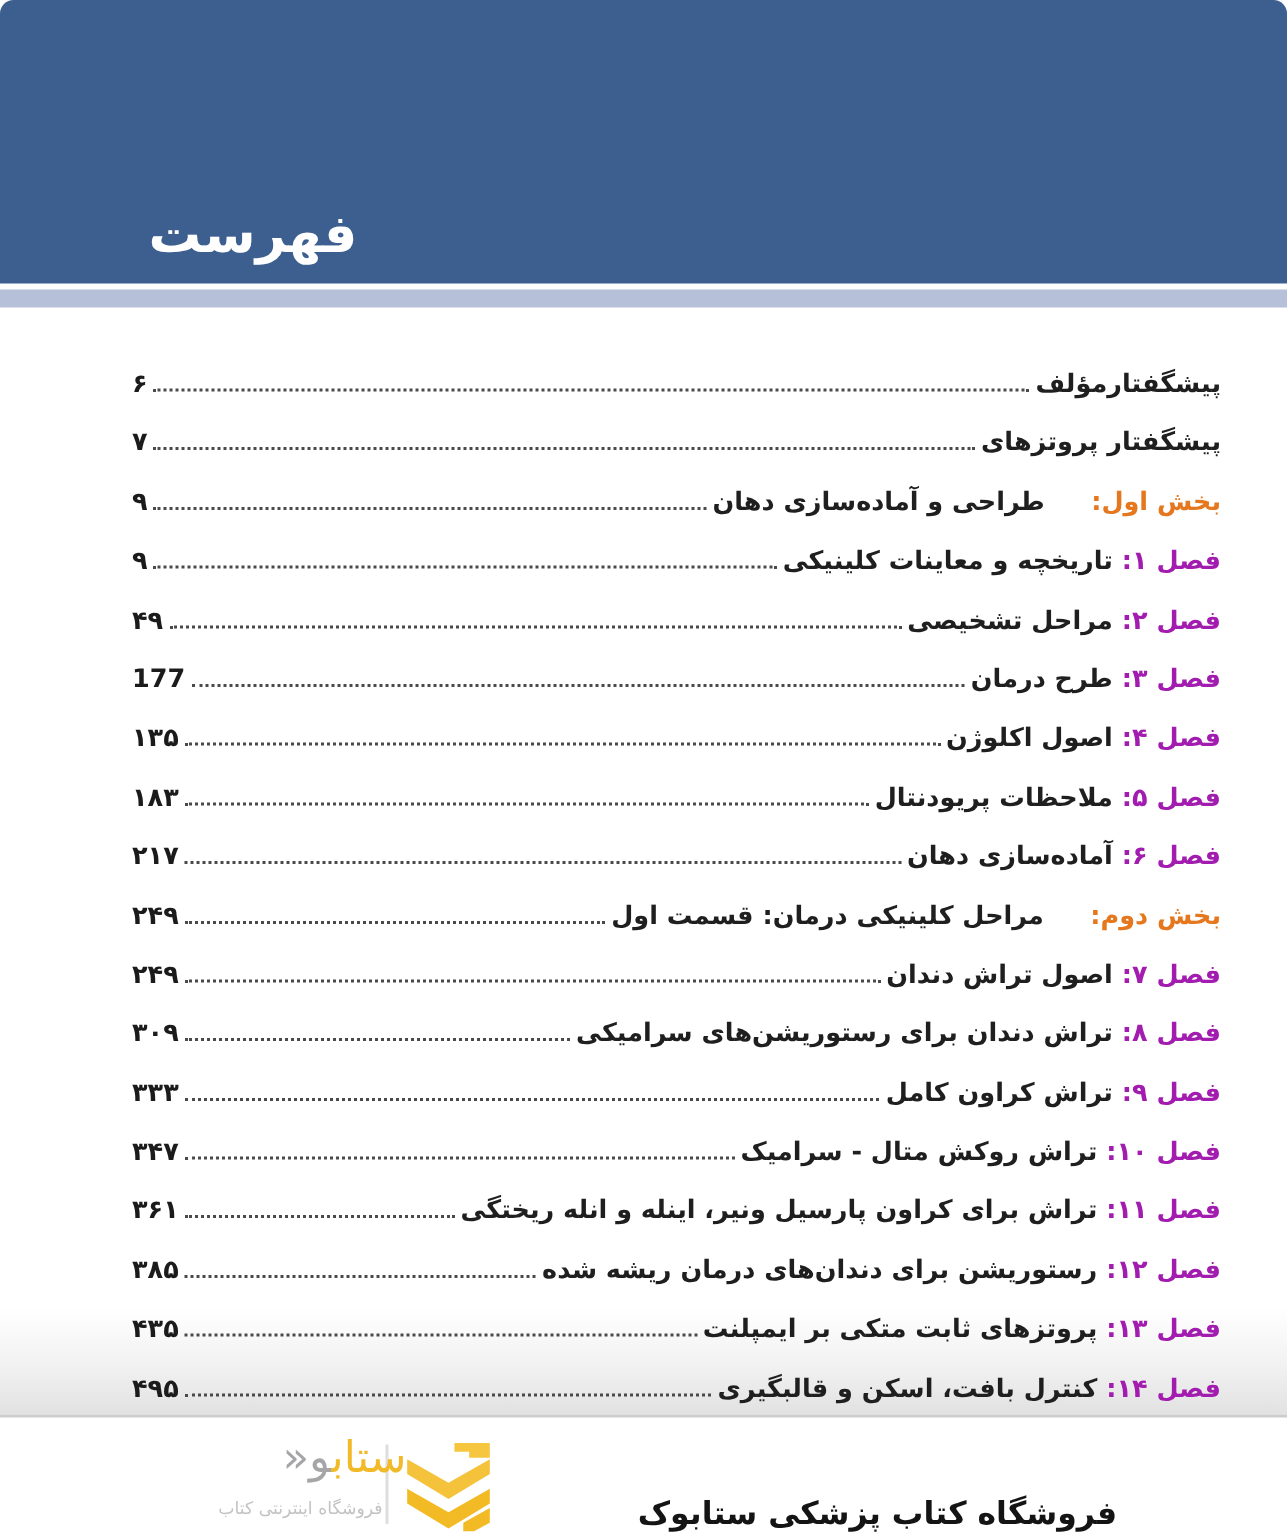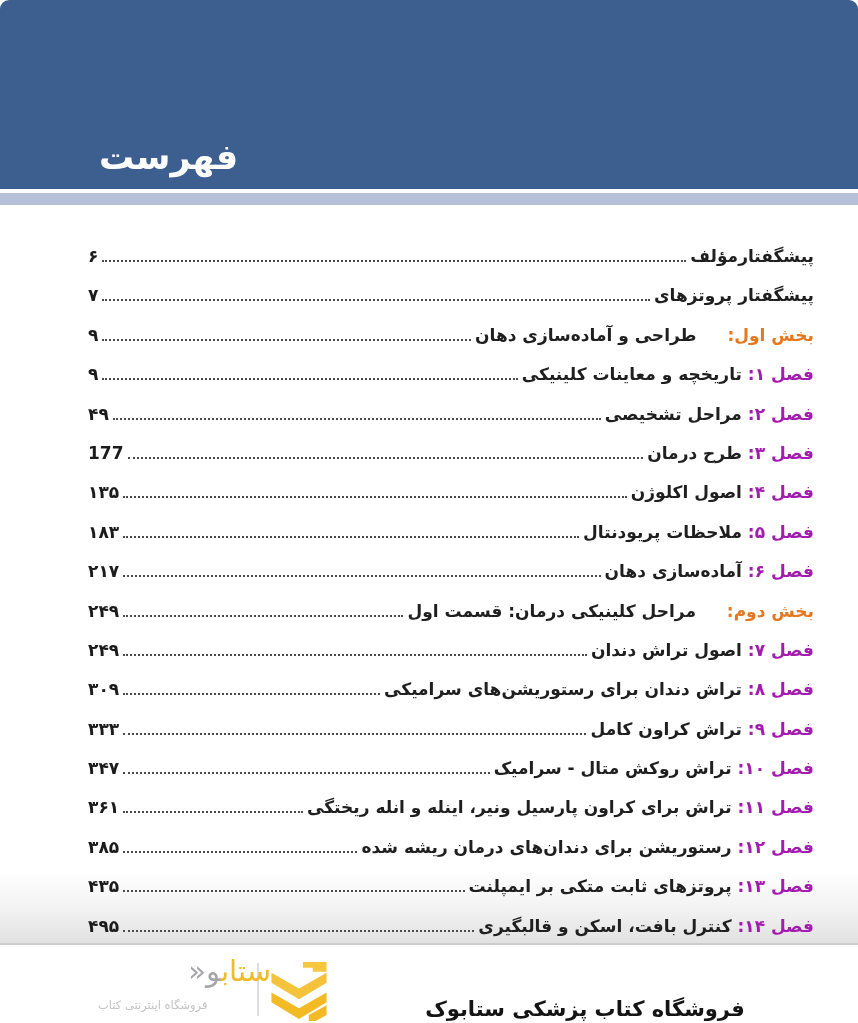--- a/index.html
+++ b/index.html
@@ -74,21 +74,21 @@
   }
   .logo-wordmark {
     position:absolute; left:98px; top:954px; width:157px;
     direction:rtl; text-align:right;
     font-size:29px; font-weight:normal; z-index:3; white-space:nowrap;margin-left:16px;
   }
   .wm-primary { color:#f2b928; }
   .wm-secondary, .wm-mark { color:#a6a6a8; }
   .logo-subtitle {
     position:absolute; left:98px; top:998px; width:157px;
-    direction:rtl; text-align:left;
+    direction:rtl; text-align:right;
     font-size:11.5px; color:#c3c3c3; z-index:3;
   }
 </style>
 </head>
 <body>
 
 <div class="page">
 
   <div class="header-banner">
     <div class="page-title">فهرست</div>

